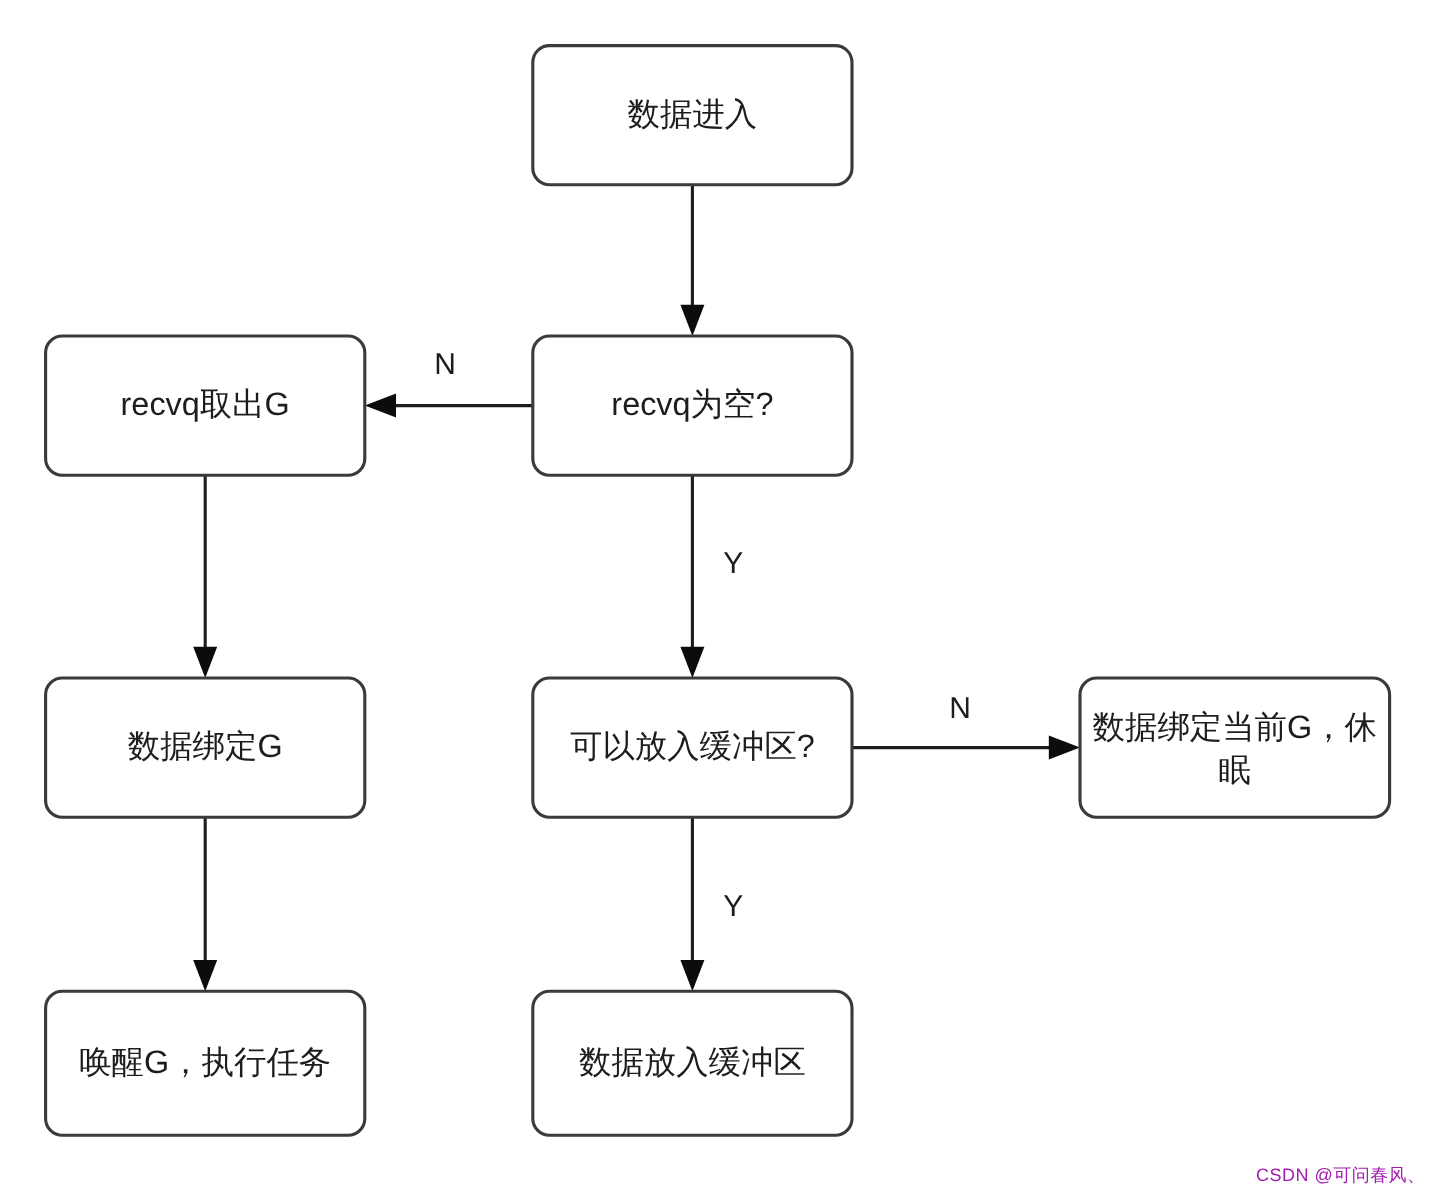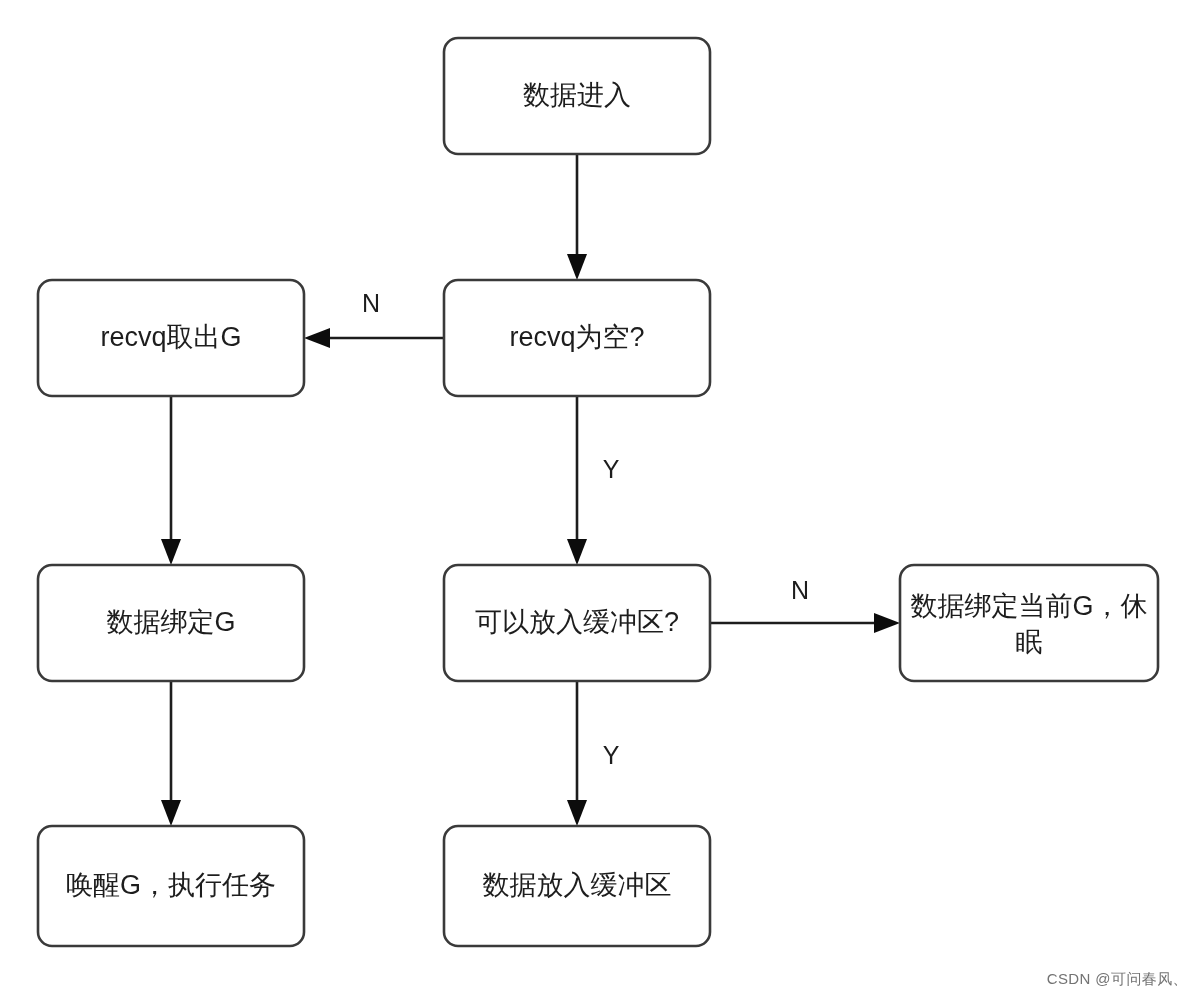--- a/index.html
+++ b/index.html
@@ -50,21 +50,21 @@
     fill: #1d1d1d;
     text-anchor: middle;
     dominant-baseline: middle;
   }
   .watermark {
     position: absolute;
     right: 12px;
     bottom: 8px;
     font-family: "Liberation Sans", "DejaVu Sans", sans-serif;
     font-size: 15px;
-    color: #737373;
+    color: #a21caf;
     letter-spacing: 0.4px;
     user-select: none;
   }
 </style>
 </head>
 <body>
 
 <svg id="flow" viewBox="0 0 1200 997">
 
   <g>

